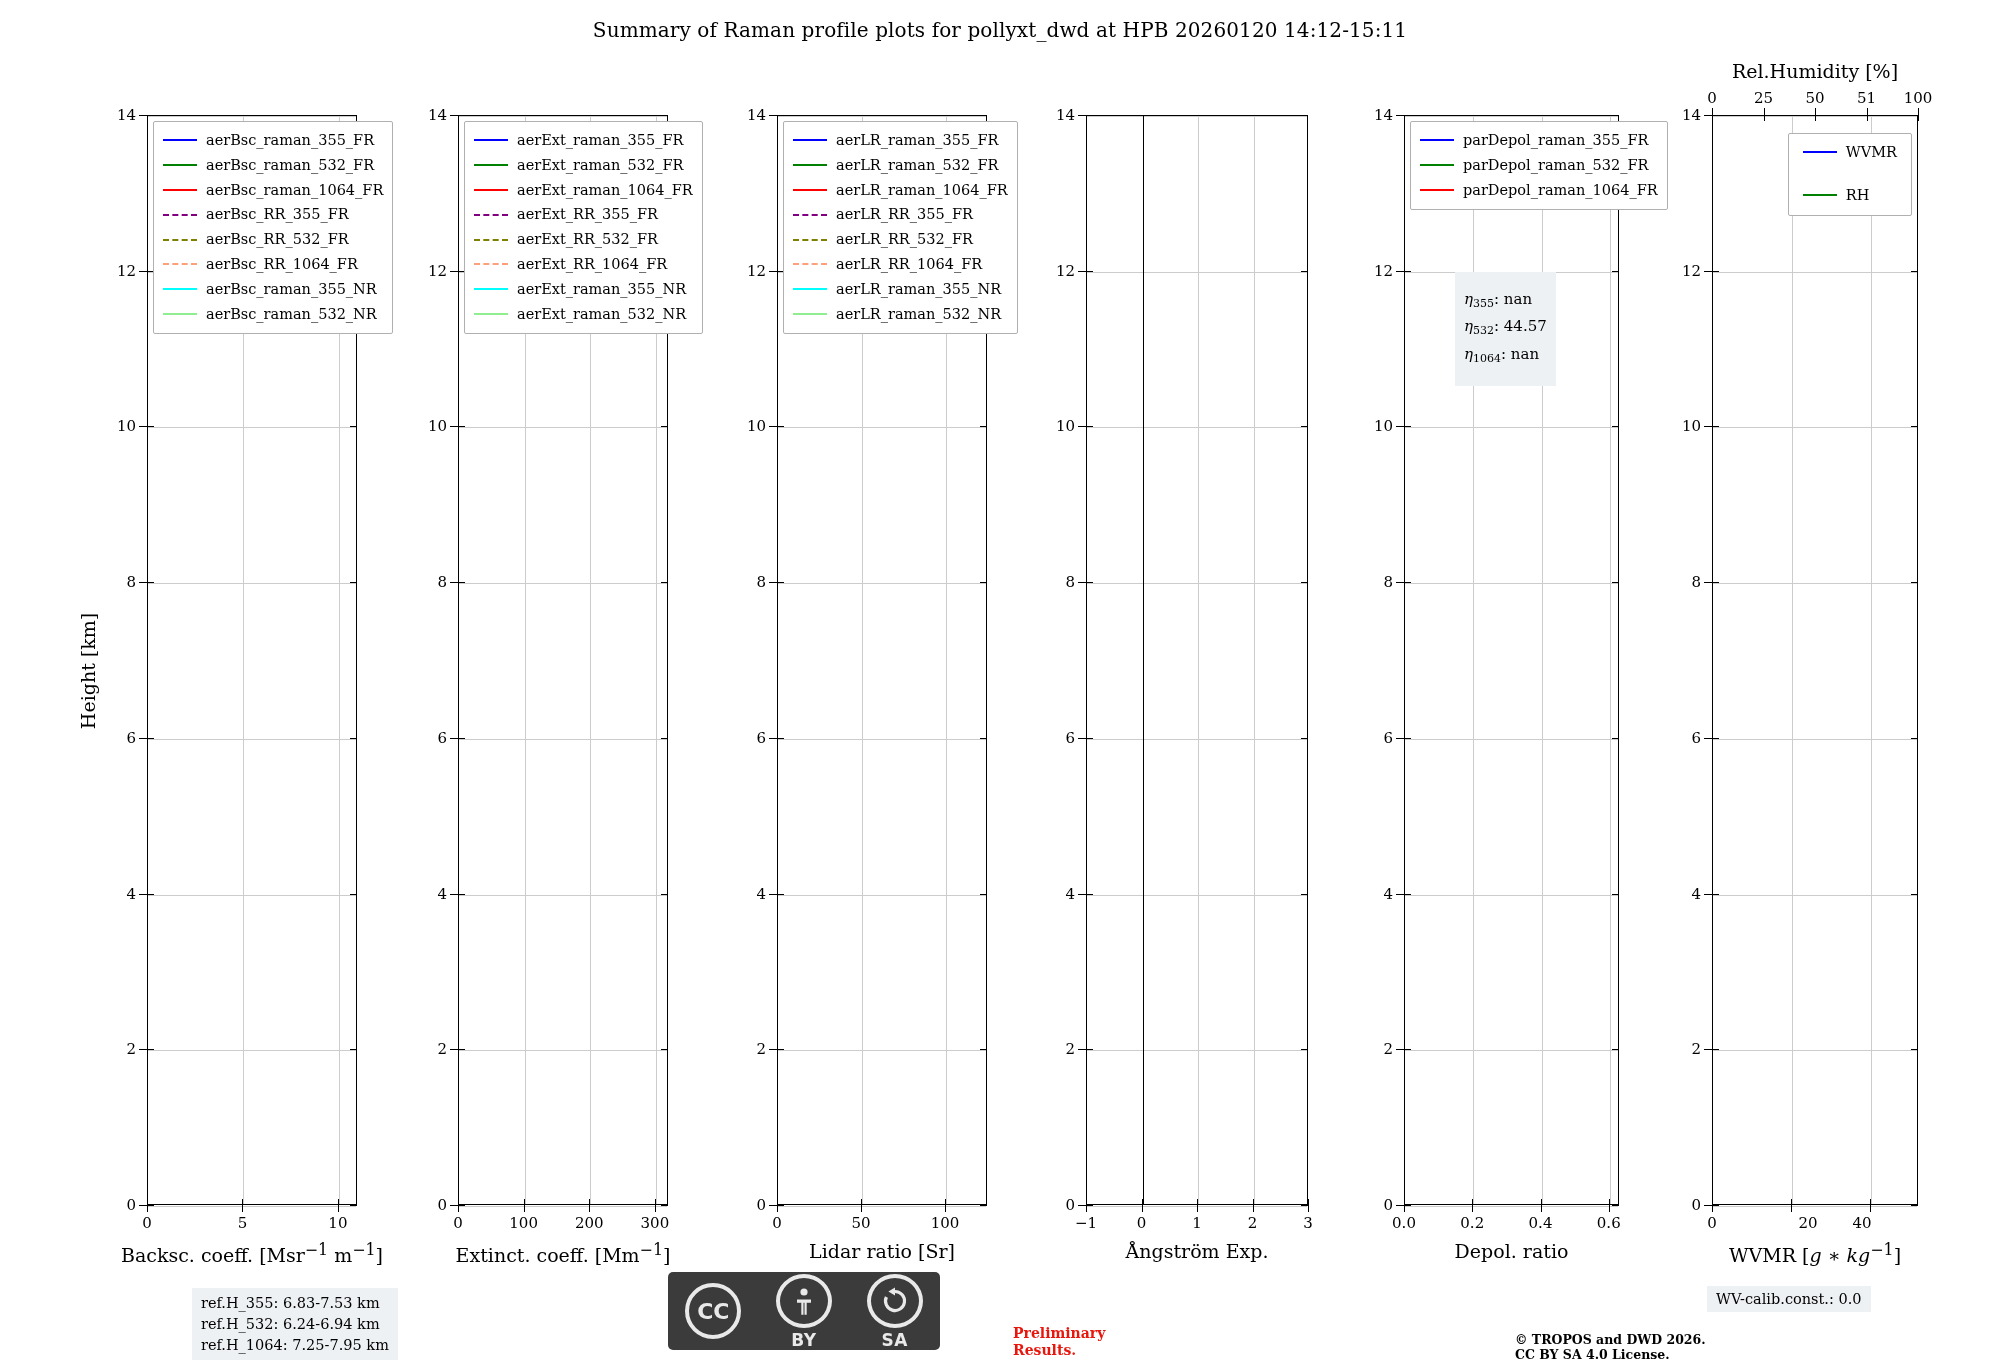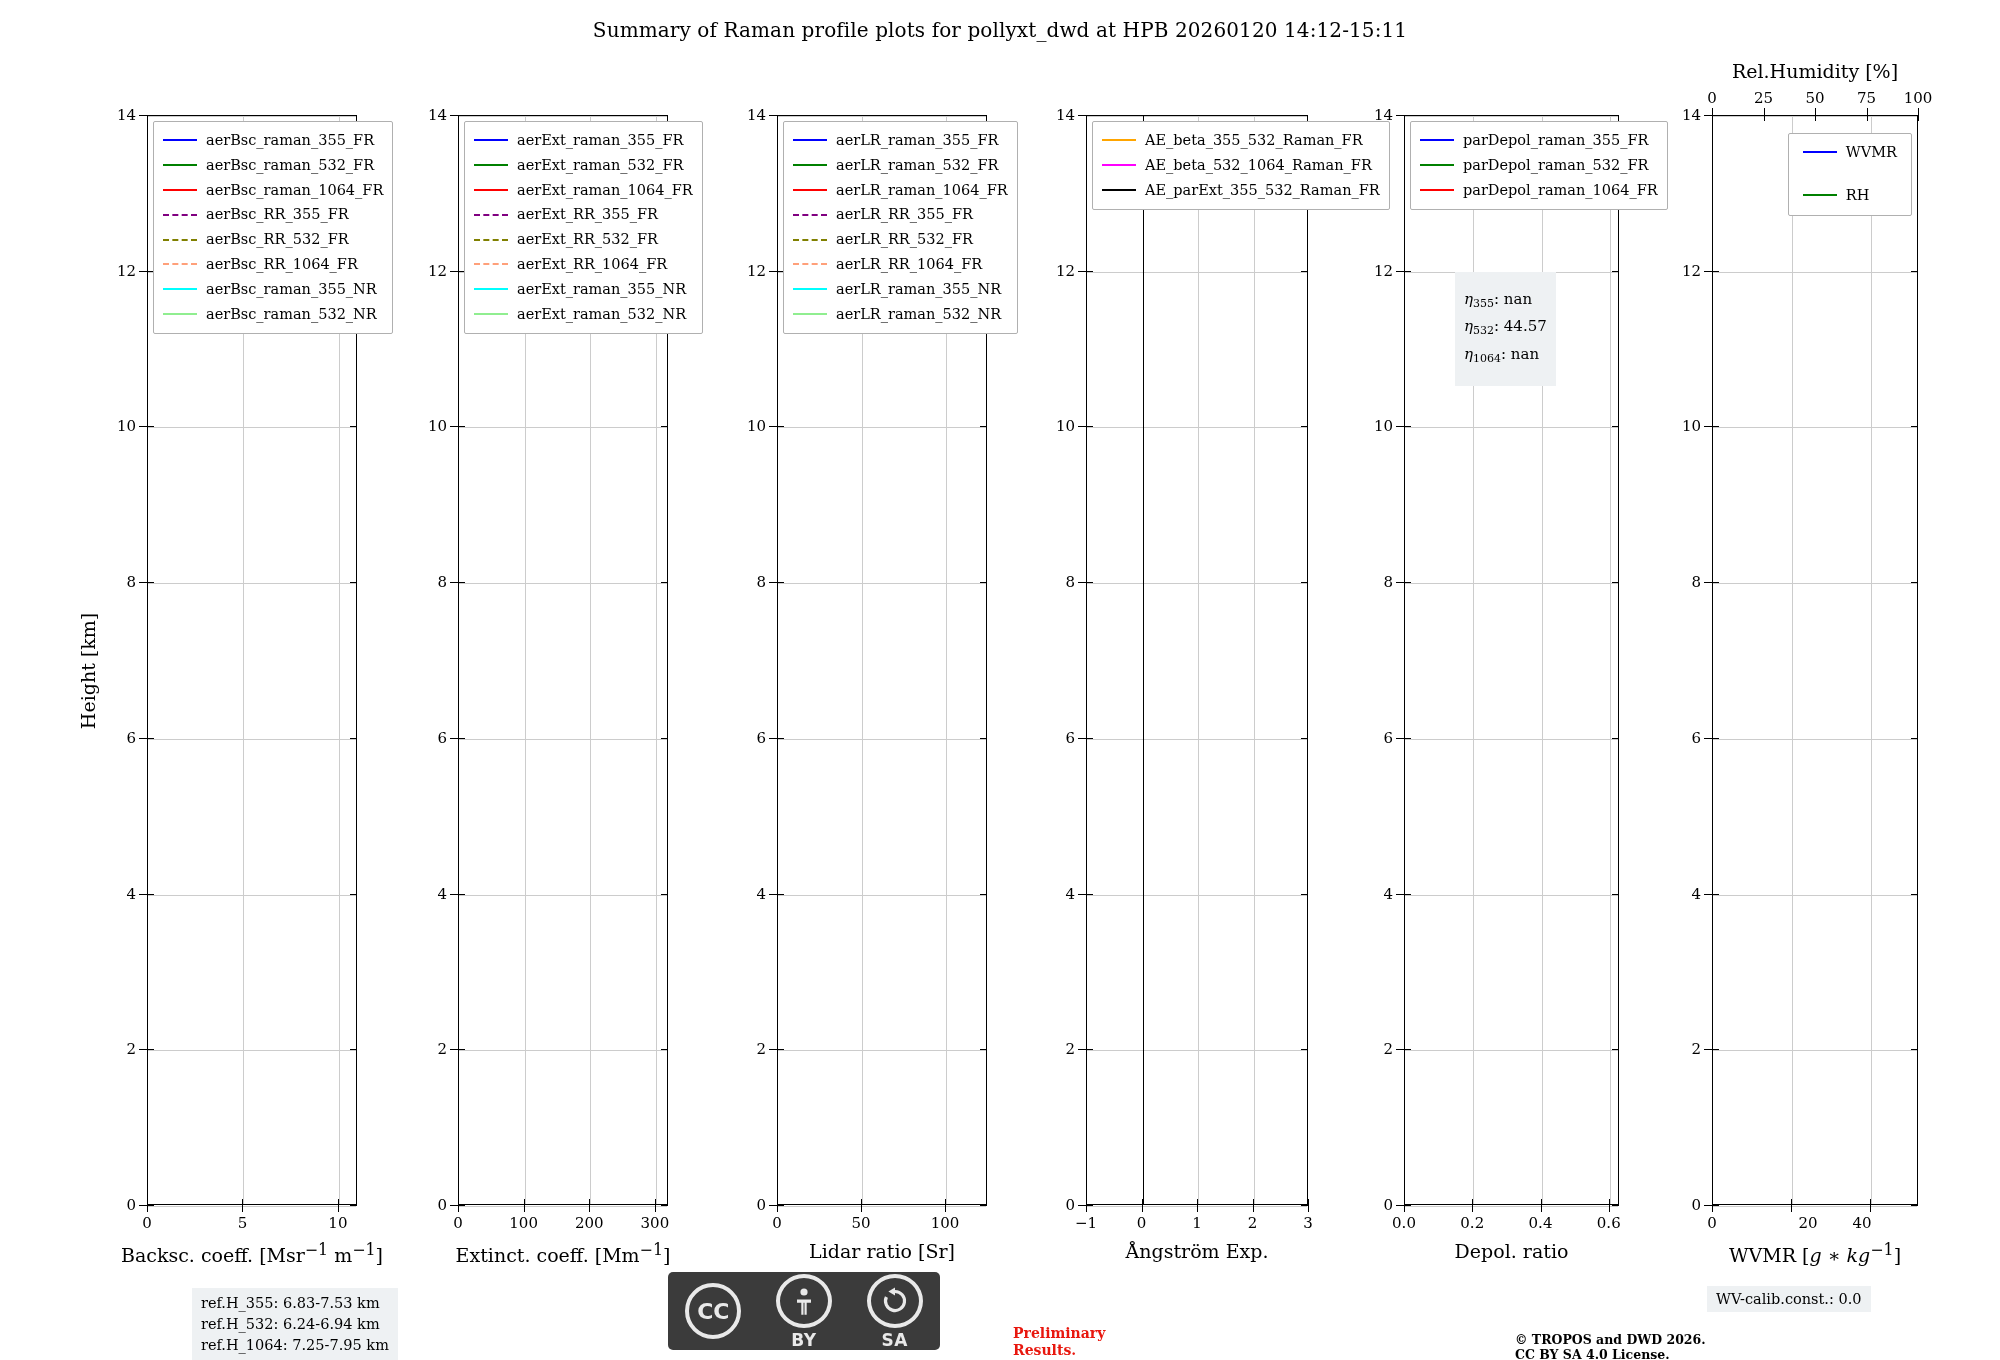--- a/index.html
+++ b/index.html
@@ -627,34 +627,20 @@
         <div class="xtick" style="left: 111px;"></div>
         <div class="xtick-in" style="left: 111px;"></div>
         <div class="xlabel-txt" style="left: 111px;">1</div>
         <div class="xtick" style="left: 166.5px;"></div>
         <div class="xtick-in" style="left: 166.5px;"></div>
         <div class="xlabel-txt" style="left: 166.5px;">2</div>
         <div class="xtick" style="left: 222px;"></div>
         <div class="xtick-in" style="left: 222px;"></div>
         <div class="xlabel-txt" style="left: 222px;">3</div>
         <div class="axis-name">Ångström Exp.</div>
-        <div class="legend" style="left: 6px; top: 6px;">
-          <div class="legend-row">
-            <span class="legend-swatch" style="border-top-color: rgb(255, 165, 0); border-top-style: solid;"></span>
-            <span class="legend-label">AE_beta_355_532_Raman_FR</span>
-          </div>
-          <div class="legend-row">
-            <span class="legend-swatch" style="border-top-color: rgb(255, 0, 255); border-top-style: solid;"></span>
-            <span class="legend-label">AE_beta_532_1064_Raman_FR</span>
-          </div>
-          <div class="legend-row">
-            <span class="legend-swatch" style="border-top-color: rgb(0, 0, 0); border-top-style: solid;"></span>
-            <span class="legend-label">AE_parExt_355_532_Raman_FR</span>
-          </div>
-        </div>
       </div>
       <div class="panel" style="left: 1404px; width: 215px; top: 115px; height: 1090px;">
         <div class="plotbox">
           <div class="gridline" style="top: 1090px;"></div>
           <div class="gridline" style="top: 934.286px;"></div>
           <div class="gridline" style="top: 778.571px;"></div>
           <div class="gridline" style="top: 622.857px;"></div>
           <div class="gridline" style="top: 467.143px;"></div>
           <div class="gridline" style="top: 311.429px;"></div>
           <div class="gridline" style="top: 155.714px;"></div>
@@ -781,21 +767,21 @@
         <div class="xtick-in-top" style="left: 0px;"></div>
         <div class="xlabel-top-txt" style="left: 0px;">0</div>
         <div class="xtick-top" style="left: 51.5px;"></div>
         <div class="xtick-in-top" style="left: 51.5px;"></div>
         <div class="xlabel-top-txt" style="left: 51.5px;">25</div>
         <div class="xtick-top" style="left: 103px;"></div>
         <div class="xtick-in-top" style="left: 103px;"></div>
         <div class="xlabel-top-txt" style="left: 103px;">50</div>
         <div class="xtick-top" style="left: 154.5px;"></div>
         <div class="xtick-in-top" style="left: 154.5px;"></div>
-        <div class="xlabel-top-txt" style="left: 154.5px;">75</div>
+        <div class="xlabel-top-txt" style="left: 154.5px;">51</div>
         <div class="xtick-top" style="left: 206px;"></div>
         <div class="xtick-in-top" style="left: 206px;"></div>
         <div class="xlabel-top-txt" style="left: 206px;">100</div>
         <div class="axis-name-top">Rel.Humidity [%]</div>
         <div class="axis-name">WVMR [<i>g</i> ∗ <i>kg</i><sup>−1</sup>]</div>
         <div class="legend" style="right: 6px; top: 18px; padding-left: 14px; padding-right: 14px;">
           <div class="legend-row">
             <span class="legend-swatch" style="border-top-color: rgb(0, 0, 255); border-top-style: solid;"></span>
             <span class="legend-label">WVMR</span>
           </div>

